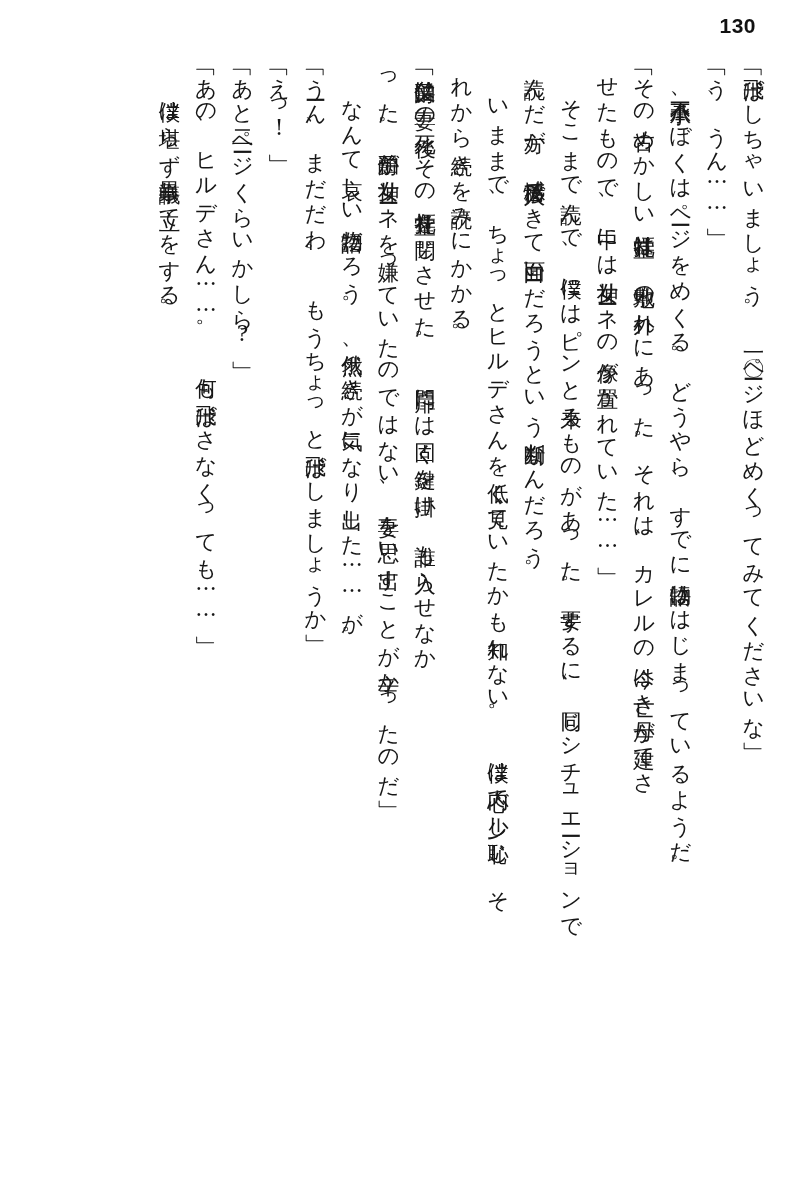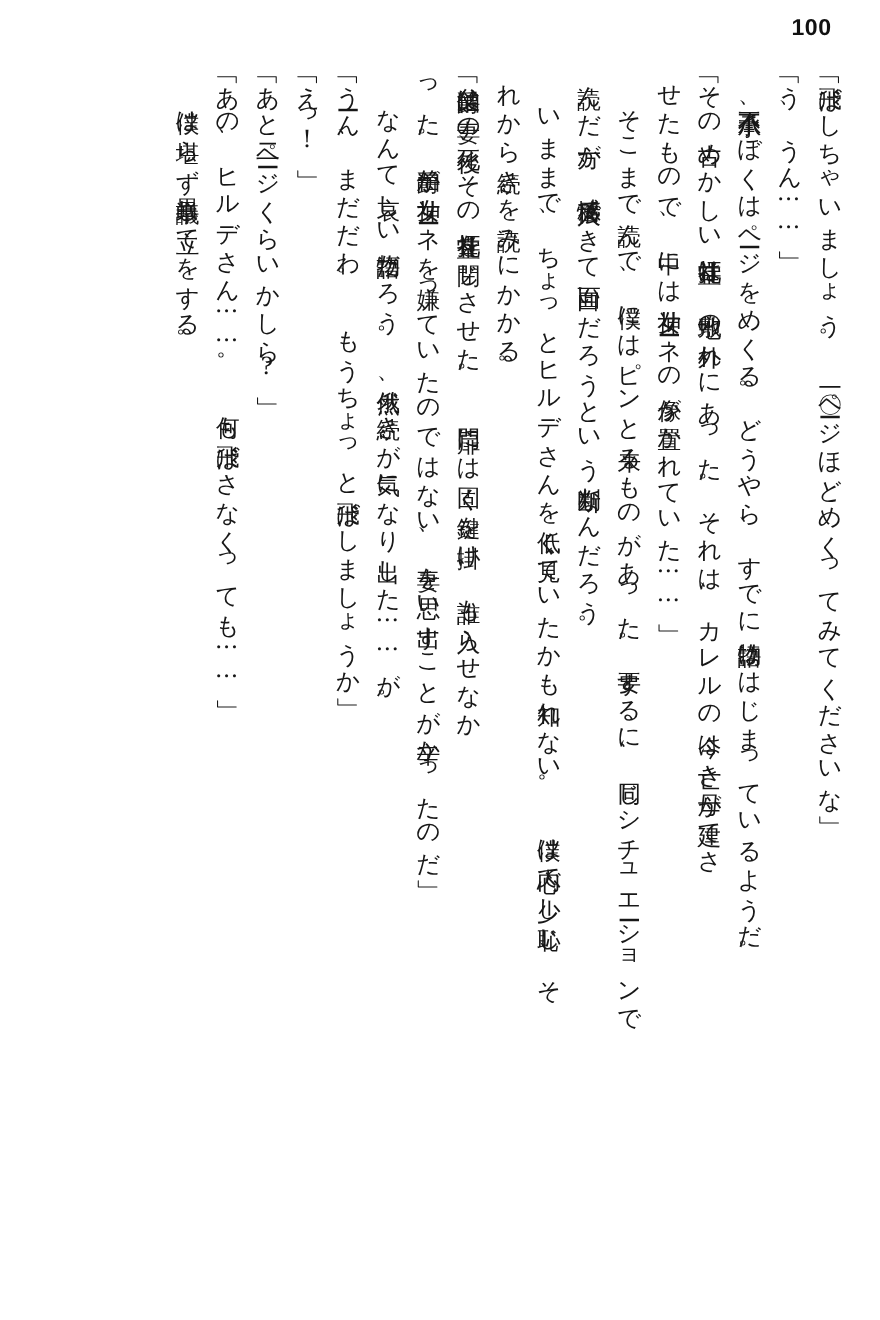--- a/index.html
+++ b/index.html
@@ -55,21 +55,21 @@
     white-space: pre;
     font-family: "DejaVu Serif", "Liberation Serif", serif;
     color: #171717;
   }
 </style>
 </head>
 <body>
 
 <div class="page">
 
-  <div class="page-number">100</div>
+  <div class="page-number">130</div>
 
   <div class="text-body">
     <div class="vline">「飛ばしちゃいましょう。　一〇ページほどめくってみてくださいな」</div>
     <div class="vline">「う、うん……」</div>
     <div class="vline">　不承不承、ぼくはページをめくる。どうやら、すでに物語ははじまっているようだ。</div>
     <div class="vline">「その古めかしい礼拝堂は、敷地の外れにあった。それは、カレルの今は亡き母が建てさ</div>
     <div class="vline">せたもので、中には女神リーネの像が置かれていた……」</div>
     <div class="vline">　そこまで読んで、僕にはピンと来るものがあった。要するに、同じシチュエーションで</div>
     <div class="vline">読んだ方が、感情移入できて面白いだろうという判断なんだろう。</div>
     <div class="vline">　いままで、ちょっとヒルデさんを低く見ていたかも知れない。　僕は内心で少し恥じ、そ</div>

